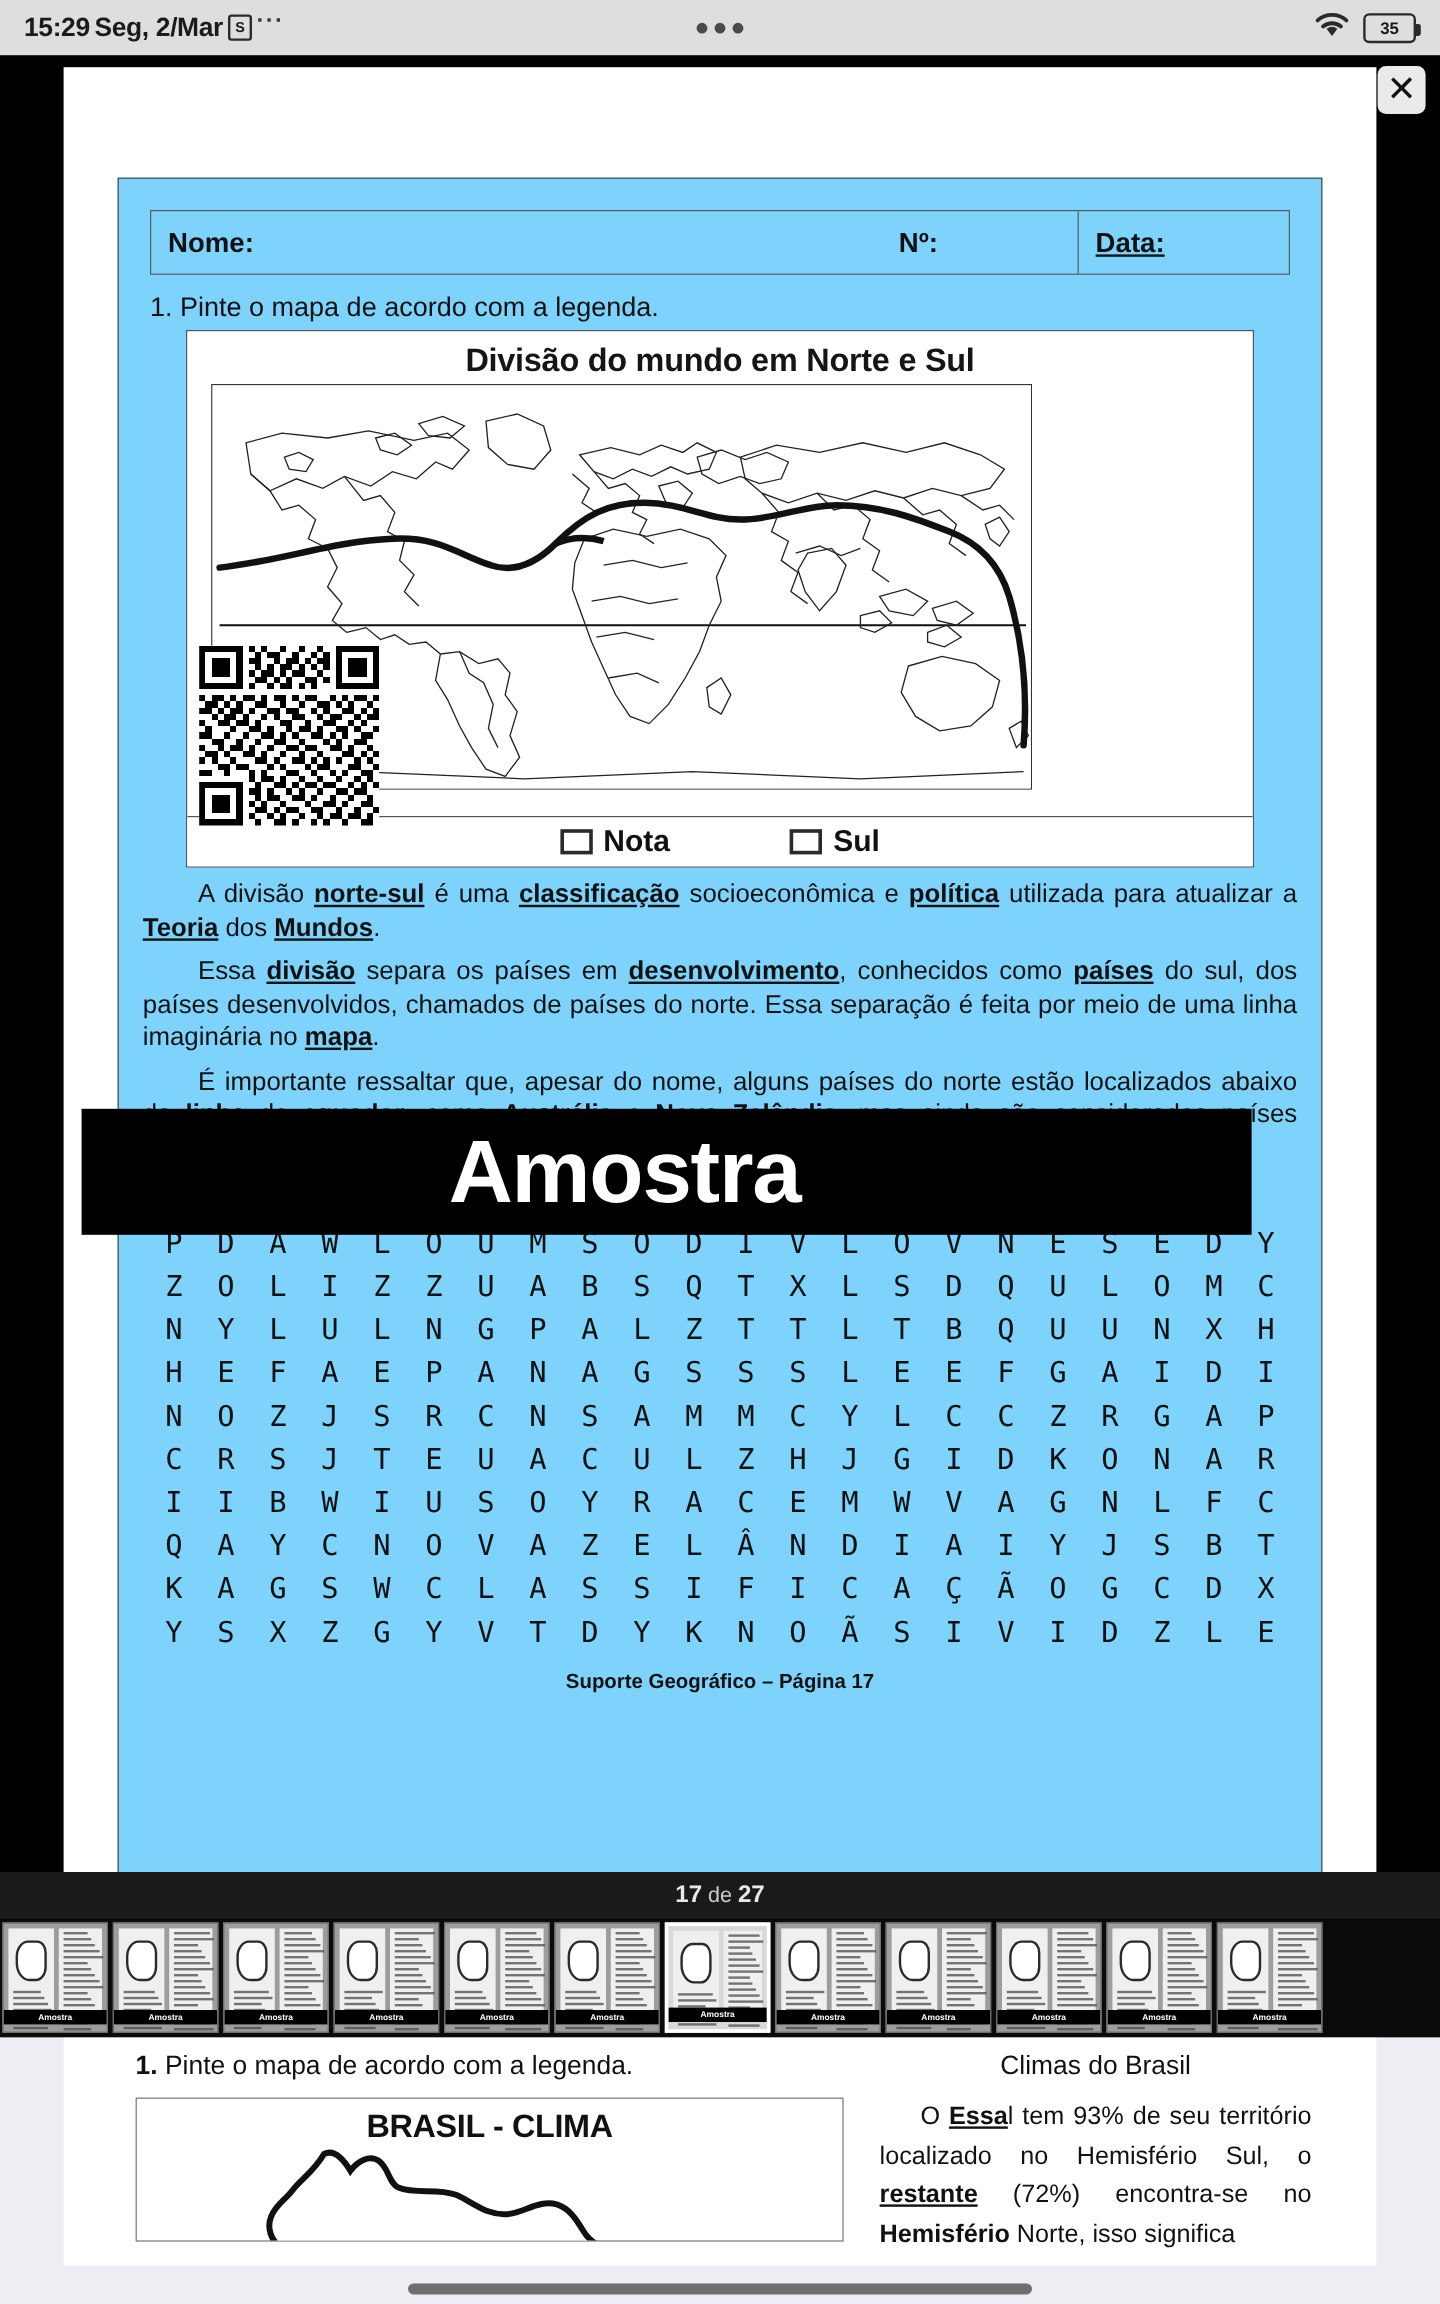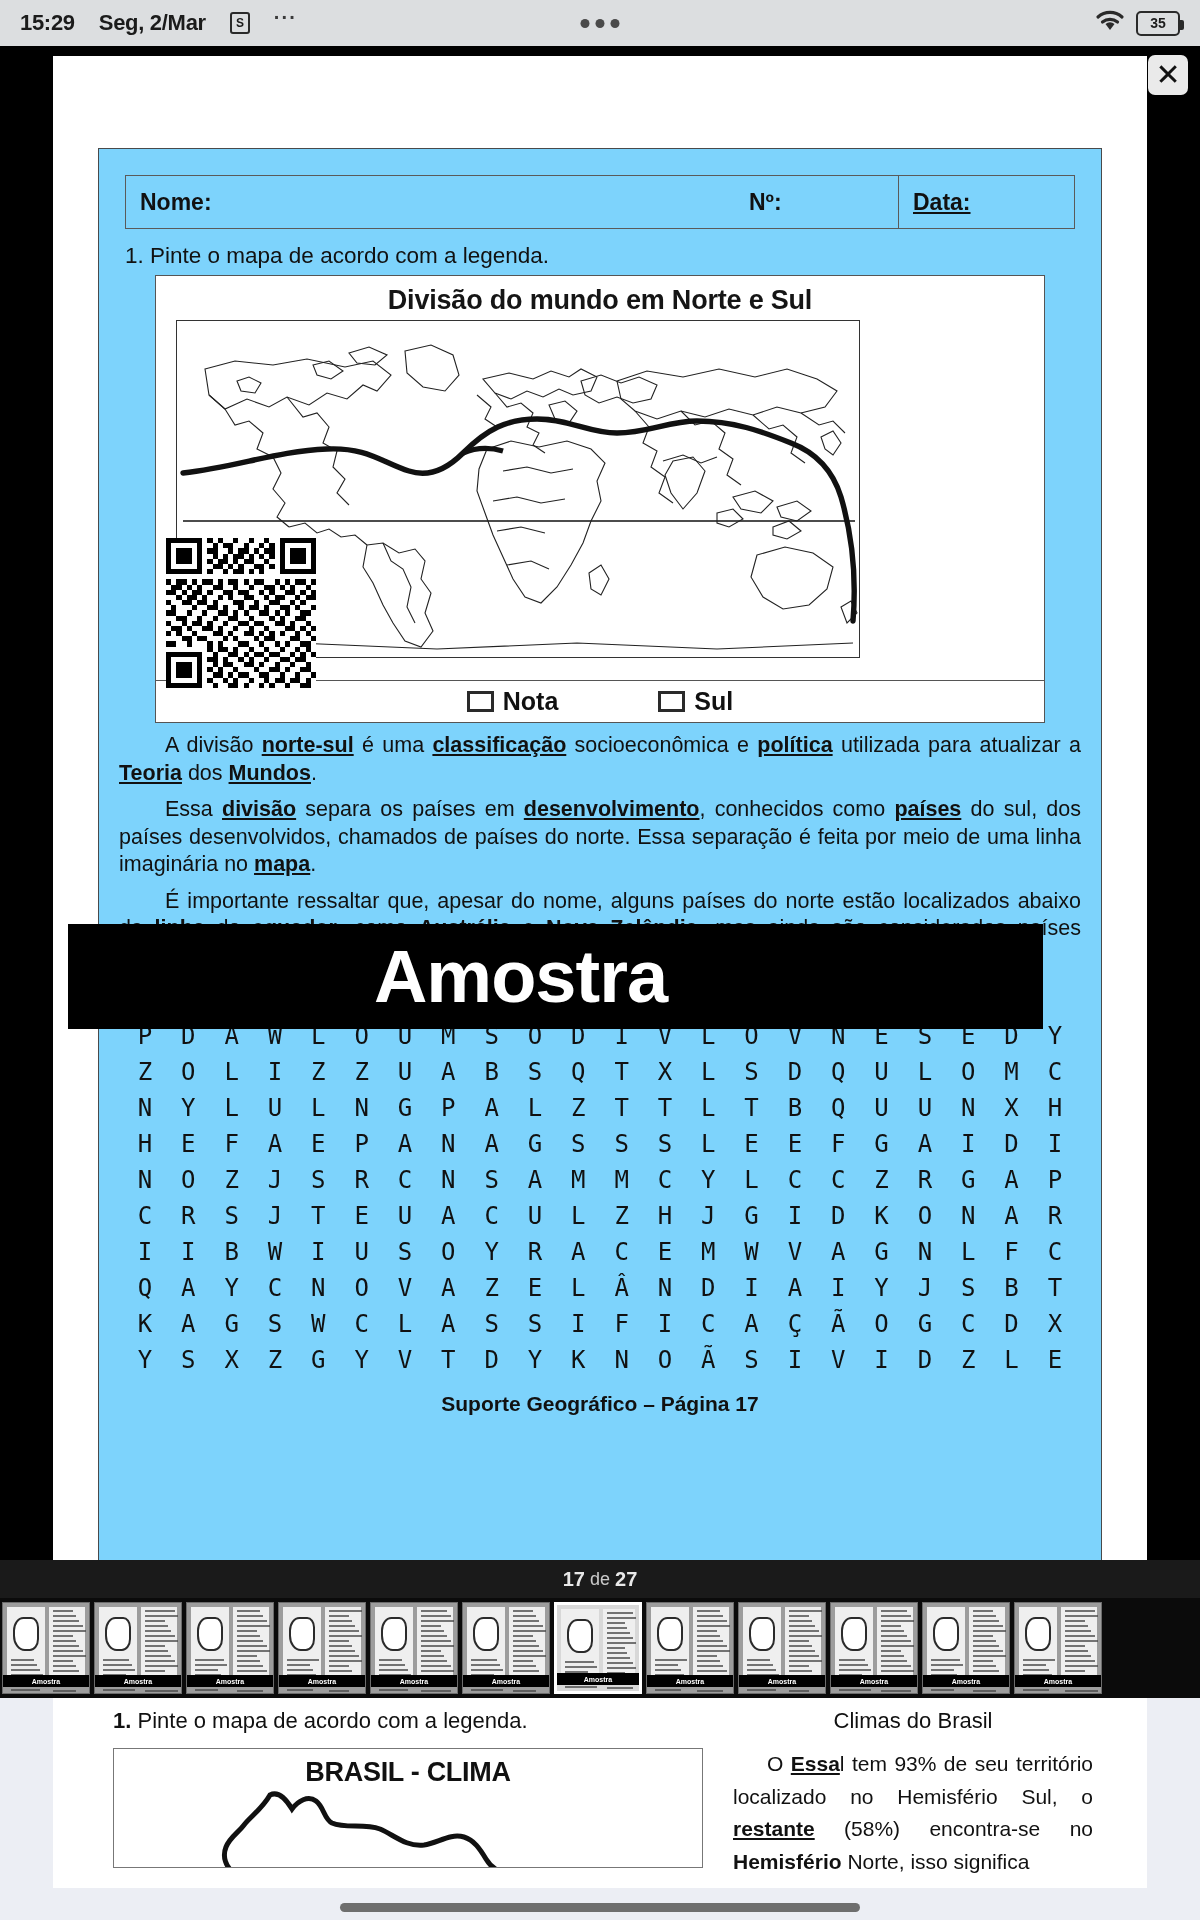--- a/index.html
+++ b/index.html
@@ -12,21 +12,21 @@
 
   
   .statusbar {
     position: absolute; top: 0; left: 0;
     width: 1200px; height: 46px;
     background: #dcdee0;
     display: flex; align-items: center;
     padding: 0 20px;
     color: #1b1b1b;
   }
-  .sb-left { display: flex; align-items: center; gap: 24px; font-size: 22px; font-weight: 600; letter-spacing: -0.3px; }
+  .sb-left { display: flex; align-items: center; gap: 4px; font-size: 22px; font-weight: 600; letter-spacing: -0.3px; }
   .sb-time { font-size: 22px; font-weight: 600; }
   .sb-date { font-size: 22px; font-weight: 600; }
   .sb-appicon {
     width: 20px; height: 22px; border: 2.5px solid #2a2a2a; border-radius: 3px;
     display: flex; align-items: center; justify-content: center;
     font-size: 12px; font-weight: 700; line-height: 1;
   }
   .sb-dots-small { letter-spacing: 1px; font-size: 20px; color: #3a3a3a; position: relative; top: -6px; }
   .sb-center { position: absolute; left: 50%; transform: translateX(-50%); display: flex; gap: 6px; }
   .sb-center i { width: 9px; height: 9px; border-radius: 50%; background: #4a4a4a; display: block; }
@@ -152,21 +152,21 @@
     width: 975px; height: 105px;
     background: #000; z-index: 25;
     display: flex; align-items: center; justify-content: center;
   }
   .amostra-band span {
     color: #fff; font-size: 74px; font-weight: 700;
     letter-spacing: -1px; transform: translateX(-35px);
   }
 
   .footer-note {
-    text-align: center; font-weight: 700; font-size: 21px;
+    text-align: center; font-weight: 700; font-size: 17px;
     color: #111; margin-top: 14px;
   }
 
   
   .page-indicator {
     position: absolute; bottom: 0; left: 0; width: 1200px; height: 38px;
     background: #1a1a1a; color: #e8e8e8;
     display: flex; align-items: center; justify-content: center;
     font-size: 20px;
   }
@@ -1066,20 +1066,20 @@
             <svg width="560" height="86" viewBox="0 0 560 86" style="position:absolute;top:40px;left:60px">
               <path d="M96 6 C104 2, 112 10, 118 20 C124 12, 134 6, 142 12 C150 18, 150 30, 158 34
                        C172 40, 190 34, 206 40 C220 46, 232 58, 250 56 C264 54, 276 44, 290 48
                        C300 51, 306 60, 312 70 C318 80, 326 84, 336 84
                        L60 84 C52 78, 48 68, 52 58 C56 48, 64 44, 70 36 C76 28, 88 20, 96 6 Z" fill="#fff" stroke="#111" stroke-width="5"></path>
             </svg>
           </div>
         </div>
         <div class="np-right">
           <div class="np-title">Climas do Brasil</div>
-          <div class="np-para" id="nppara"><span>O </span><u>Essa</u><span>l tem 93% de seu território localizado no Hemisfério Sul, o </span><u>restante</u><span> (58%) encontra-se no </span><b>Hemisfério</b><span> Norte, isso significa</span></div>
+          <div class="np-para" id="nppara"><span>O </span><u>Essa</u><span>l tem 93% de seu território localizado no Hemisfério Sul, o </span><u>restante</u><span> (72%) encontra-se no </span><b>Hemisfério</b><span> Norte, isso significa</span></div>
         </div>
       </div>
     </div>
   </div>
 
   <div class="hscroll"></div>
 </div>
 
 </body></html>

